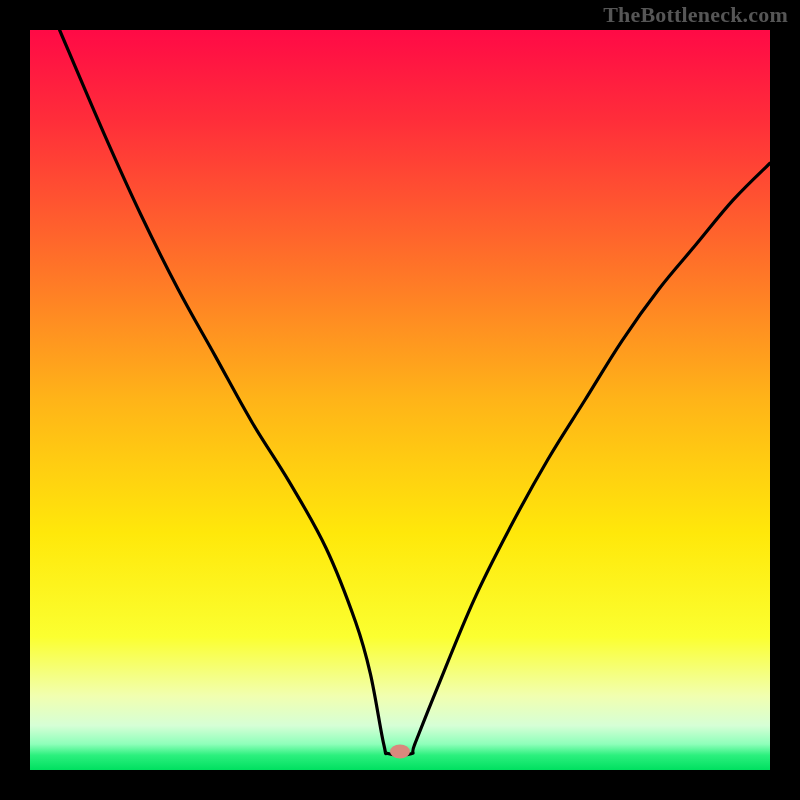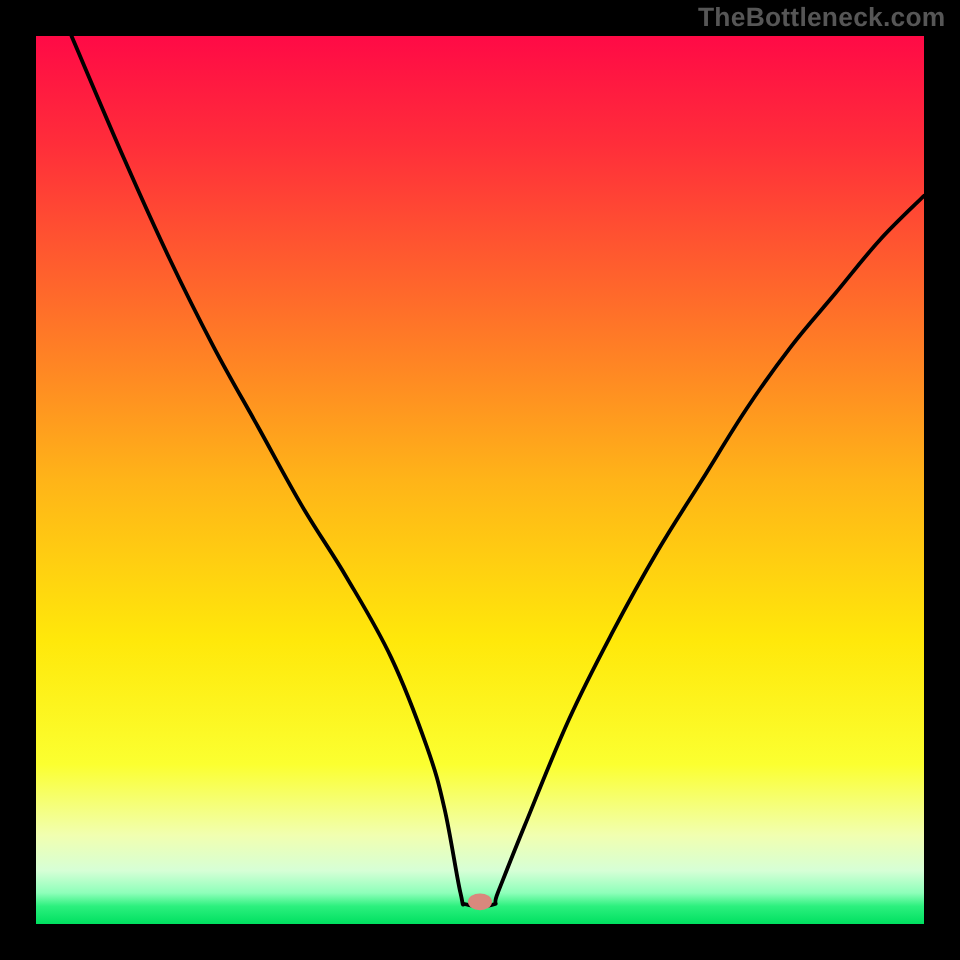--- a/index.html
+++ b/index.html
@@ -13,21 +13,21 @@
   .frame {
     position: relative;
     width: 800px;
     height: 800px;
     background: #000;
   }
   .watermark {
     position: absolute;
     top: 2px;
     right: 12px;
-    font-family: Liberation Sans, sans-serif;
+    font-family: Liberation Serif, serif;
     font-size: 22px;
     font-weight: 600;
     color: #565656;
     letter-spacing: 0.2px;
     z-index: 4;
   }
   svg {
     position: absolute;
     top: 0;
     left: 0;

